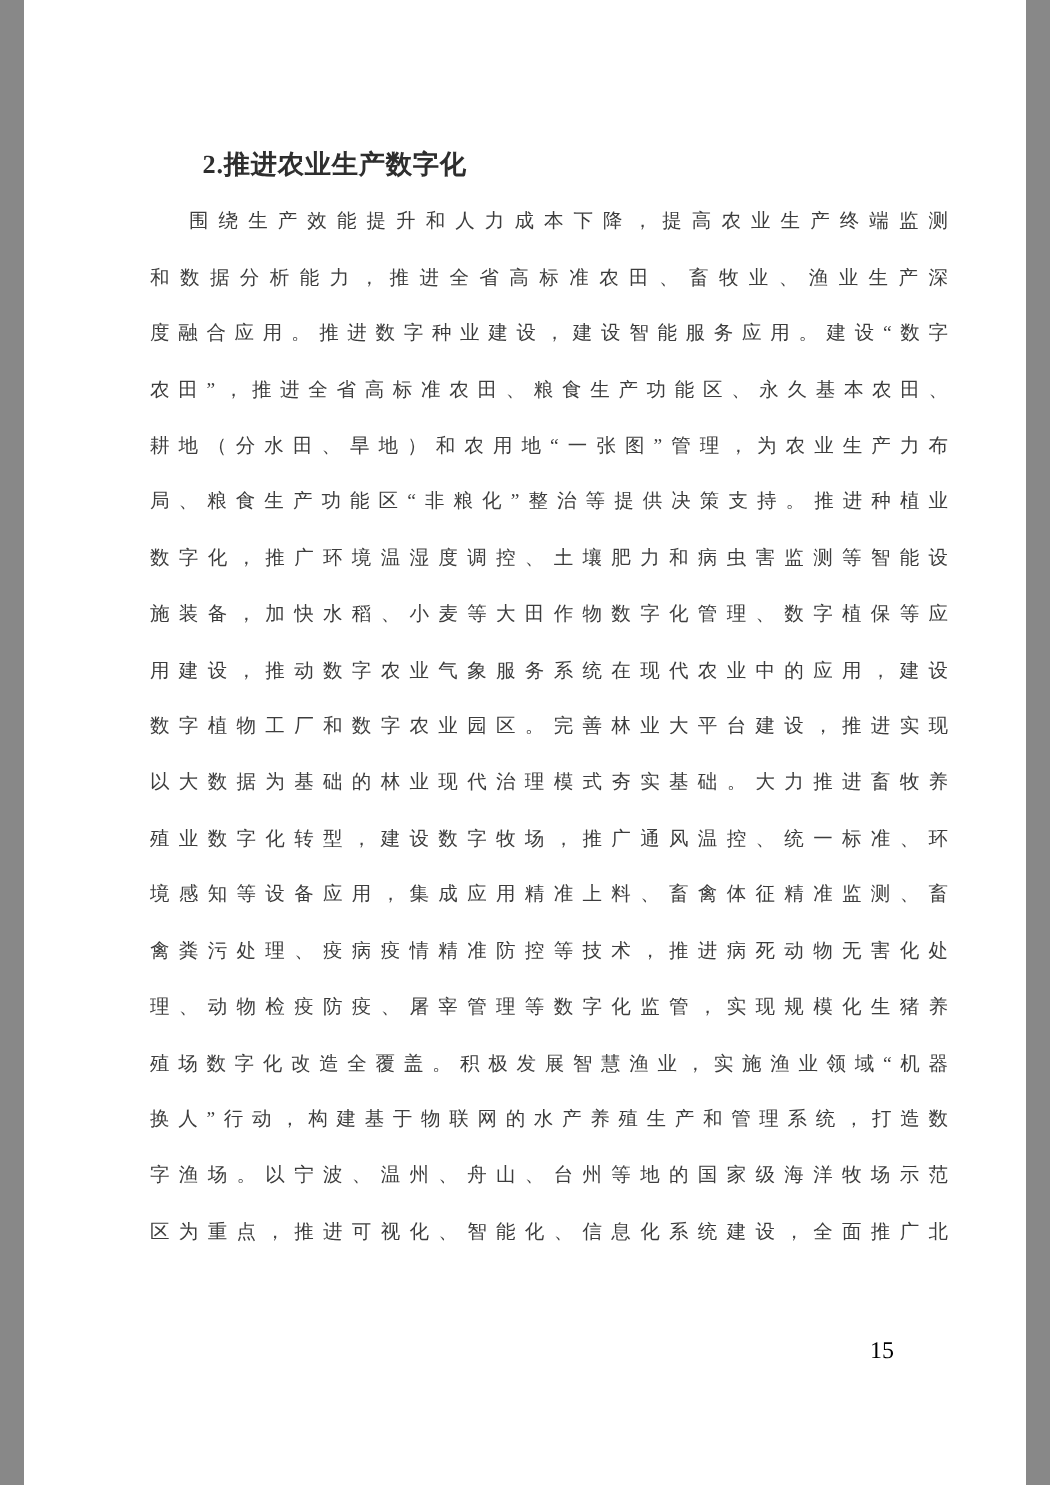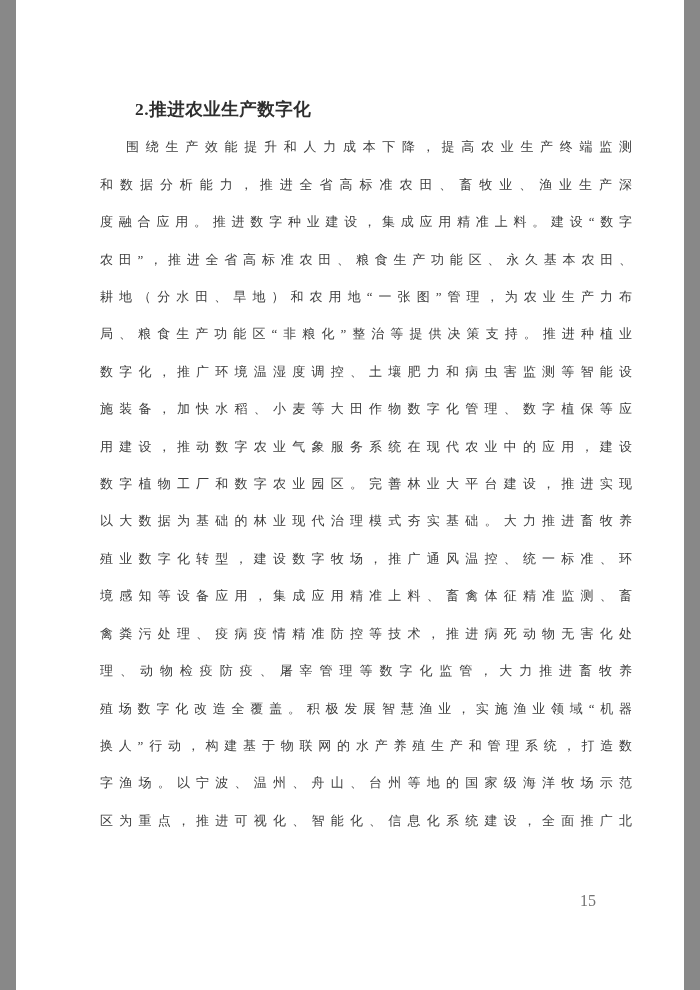--- a/index.html
+++ b/index.html
@@ -42,43 +42,43 @@
   }
   .line.first-line {
     text-indent: 2em;
   }
   .page-number {
     position: absolute;
     top: 889px;
     right: 88px;
     font-size: 16px;
     line-height: 24px;
-    color: #737373;
+    color: #000000;
   }
 </style>
 </head>
 <body>
 
 <div class="page">
   <div class="content">
     <h2 class="heading">2.推进农业生产数字化</h2>
     <div class="line first-line">围绕生产效能提升和人力成本下降，提高农业生产终端监测</div>
     <div class="line">和数据分析能力，推进全省高标准农田、畜牧业、渔业生产深</div>
-    <div class="line">度融合应用。推进数字种业建设，集成应用精准上料。建设“数字</div>
+    <div class="line">度融合应用。推进数字种业建设，建设智能服务应用。建设“数字</div>
     <div class="line">农田”，推进全省高标准农田、粮食生产功能区、永久基本农田、</div>
     <div class="line">耕地（分水田、旱地）和农用地“一张图”管理，为农业生产力布</div>
     <div class="line">局、粮食生产功能区“非粮化”整治等提供决策支持。推进种植业</div>
     <div class="line">数字化，推广环境温湿度调控、土壤肥力和病虫害监测等智能设</div>
     <div class="line">施装备，加快水稻、小麦等大田作物数字化管理、数字植保等应</div>
     <div class="line">用建设，推动数字农业气象服务系统在现代农业中的应用，建设</div>
     <div class="line">数字植物工厂和数字农业园区。完善林业大平台建设，推进实现</div>
     <div class="line">以大数据为基础的林业现代治理模式夯实基础。大力推进畜牧养</div>
     <div class="line">殖业数字化转型，建设数字牧场，推广通风温控、统一标准、环</div>
     <div class="line">境感知等设备应用，集成应用精准上料、畜禽体征精准监测、畜</div>
     <div class="line">禽粪污处理、疫病疫情精准防控等技术，推进病死动物无害化处</div>
-    <div class="line">理、动物检疫防疫、屠宰管理等数字化监管，大力推进畜牧养</div>
+    <div class="line">理、动物检疫防疫、屠宰管理等数字化监管，实现规模化生猪养</div>
     <div class="line">殖场数字化改造全覆盖。积极发展智慧渔业，实施渔业领域“机器</div>
     <div class="line">换人”行动，构建基于物联网的水产养殖生产和管理系统，打造数</div>
     <div class="line">字渔场。以宁波、温州、舟山、台州等地的国家级海洋牧场示范</div>
     <div class="line">区为重点，推进可视化、智能化、信息化系统建设，全面推广北</div>
   </div>
   <div class="page-number">15</div>
 </div>
 
 </body></html>

